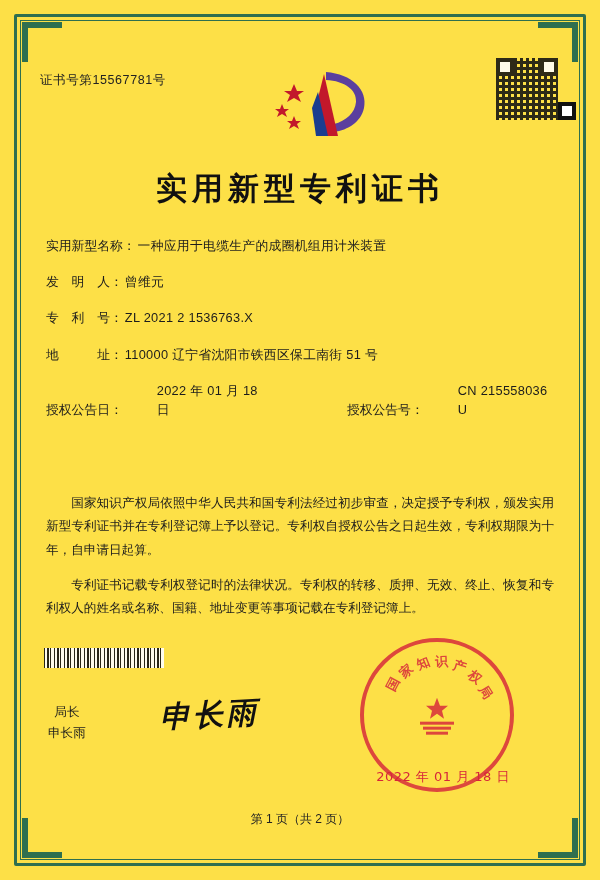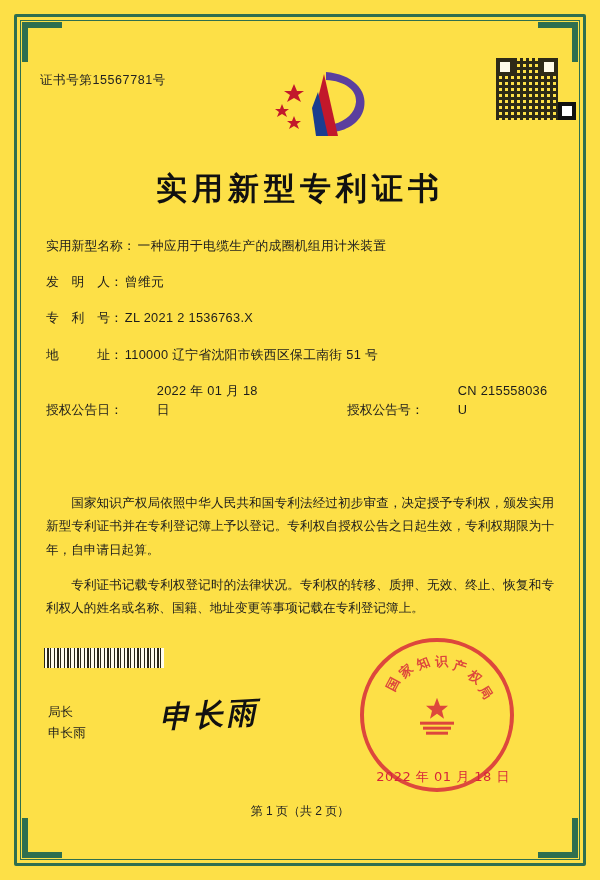--- a/index.html
+++ b/index.html
@@ -191,20 +191,21 @@
   }
 
   
   .sig-label {
     position: absolute;
     left: 8px;
     top: 662px;
     font-size: 12.6px;
     line-height: 1.7;
     color: #1c1c1c;
+    text-align: center;
   }
   .sig-hand {
     position: absolute;
     left: 120px;
     top: 655px;
     font-family: "DejaVu Serif", serif;
     font-size: 30px;
     font-style: italic;
     font-weight: bold;
     letter-spacing: 3px;
@@ -263,21 +264,21 @@
     color: #d6263a;
     letter-spacing: 0.5px;
     font-family: "DejaVu Sans", sans-serif;
   }
 
   
   .footer {
     position: absolute;
     left: 0;
     right: 0;
-    bottom: 20px;
+    bottom: 12px;
     text-align: center;
     font-size: 12px;
     color: #222;
   }
 </style>
 </head>
 <body>
 
 <div class="page">
 

